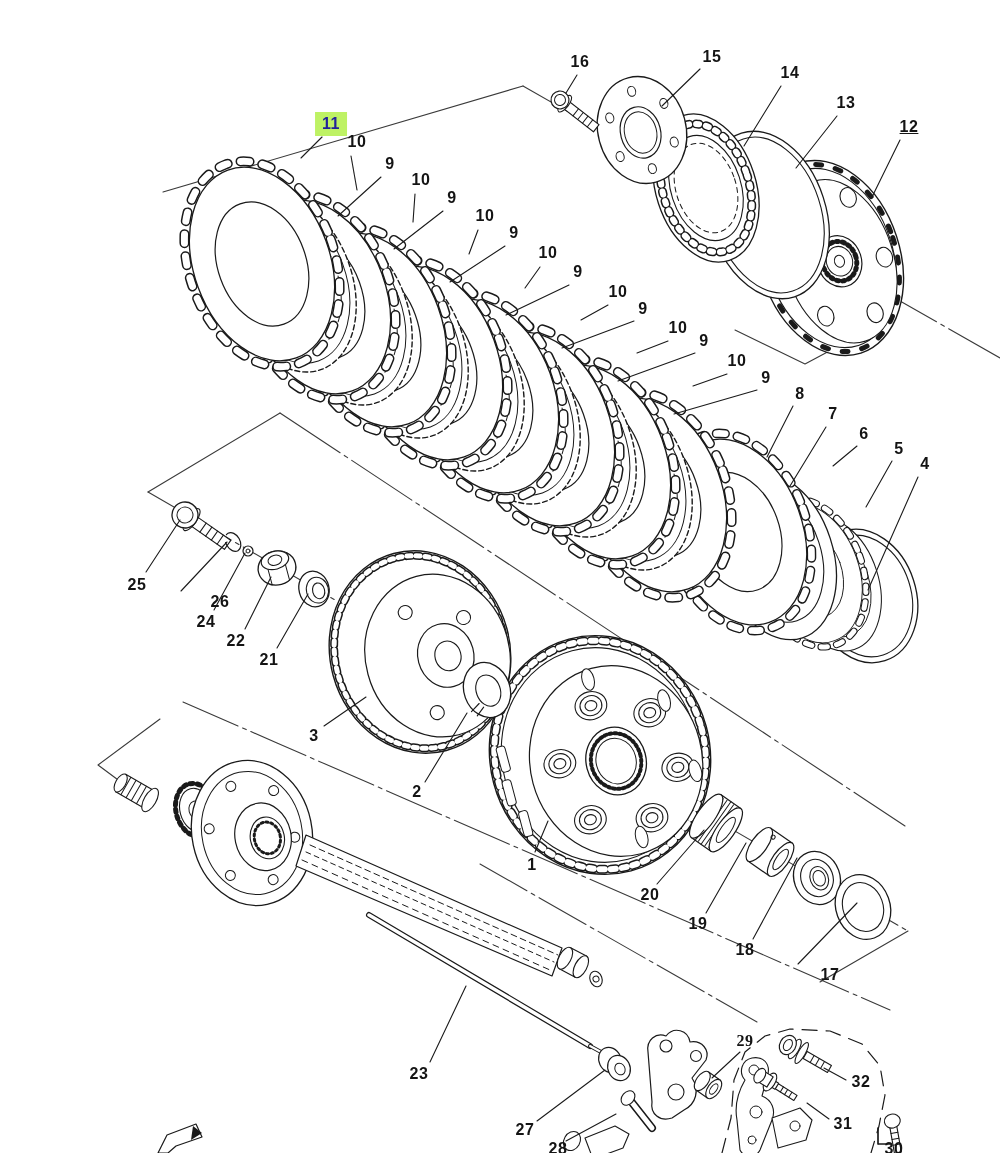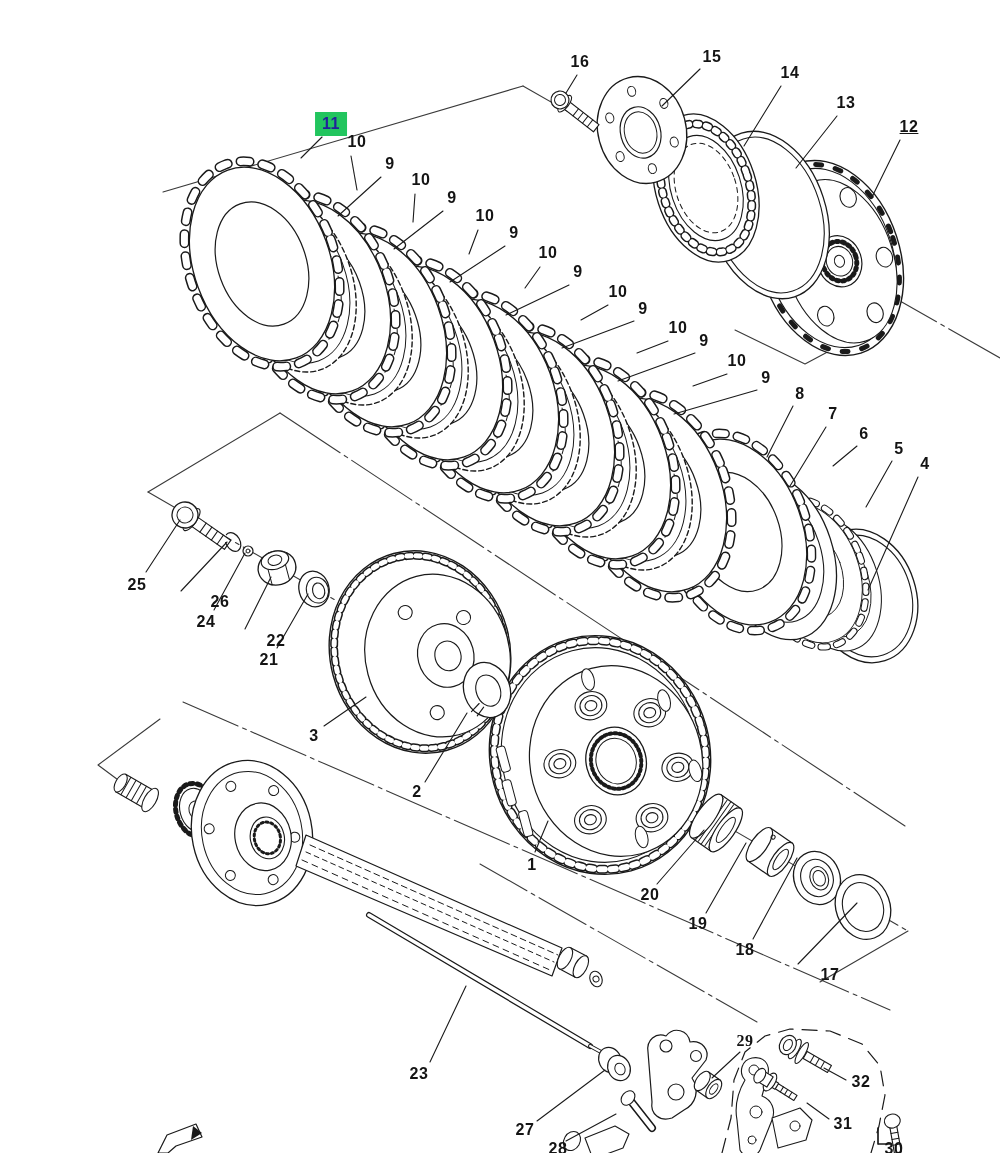--- a/index.html
+++ b/index.html
@@ -4,21 +4,21 @@
 <style>
   html,body{margin:0;padding:0;background:#ffffff;}
   body{width:1000px;height:1153px;overflow:hidden;position:relative;
        font-family:"Liberation Sans","DejaVu Sans",sans-serif;}
   #stage{position:absolute;left:0;top:0;width:1000px;height:1153px;}
   #art{position:absolute;left:0;top:0;}
   #labels-layer{position:absolute;left:0;top:0;width:1000px;height:1153px;pointer-events:none;}
   .part-label{position:absolute;transform:translate(-50%,-50%);
       font-size:16px;font-weight:bold;color:#141414;letter-spacing:0.5px;
       line-height:1;pointer-events:auto;padding:2px 4px;white-space:nowrap;}
-  .part-label.hl{background:#22c55e;color:#22229a;padding:4px 7px;}
+  .part-label.hl{background:#bef264;color:#22229a;padding:4px 7px;}
 </style>
 </head>
 <body>
 
 <div id="stage">
 <svg id="art" width="1000" height="1153" viewBox="0 0 1000 1153" fill="none" stroke-linecap="round" stroke-linejoin="round">
   <defs>
 
     <g id="fric">
       <ellipse rx="73" ry="106" stroke="#1a1a1a" stroke-width="10" stroke-dasharray="9 13"></ellipse>
@@ -427,21 +427,21 @@
       <div class="part-label" style="left: 846px; top: 103px;">13</div>
       <div class="part-label" style="left: 909px; top: 127px; text-decoration: underline;">12</div>
       <div class="part-label" style="left: 800px; top: 394px;">8</div>
       <div class="part-label" style="left: 833px; top: 414px;">7</div>
       <div class="part-label" style="left: 864px; top: 434px;">6</div>
       <div class="part-label" style="left: 899px; top: 449px;">5</div>
       <div class="part-label" style="left: 925px; top: 464px;">4</div>
       <div class="part-label" style="left: 137px; top: 585px;">25</div>
       <div class="part-label" style="left: 172px; top: 602px; margin-left: 48px;">26</div>
       <div class="part-label" style="left: 206px; top: 622px;">24</div>
-      <div class="part-label" style="left: 236px; top: 641px; margin-left: 40px;">22</div>
+      <div class="part-label" style="left: 236px; top: 641px;">22</div>
       <div class="part-label" style="left: 269px; top: 660px;">21</div>
       <div class="part-label" style="left: 314px; top: 736px;">3</div>
       <div class="part-label" style="left: 417px; top: 792px;">2</div>
       <div class="part-label" style="left: 532px; top: 865px;">1</div>
       <div class="part-label" style="left: 650px; top: 895px;">20</div>
       <div class="part-label" style="left: 698px; top: 924px;">19</div>
       <div class="part-label" style="left: 745px; top: 950px;">18</div>
       <div class="part-label" style="left: 790px; top: 975px; margin-left: 40px;">17</div>
       <div class="part-label" style="left: 419px; top: 1074px;">23</div>
       <div class="part-label" style="left: 525px; top: 1130px;">27</div>

